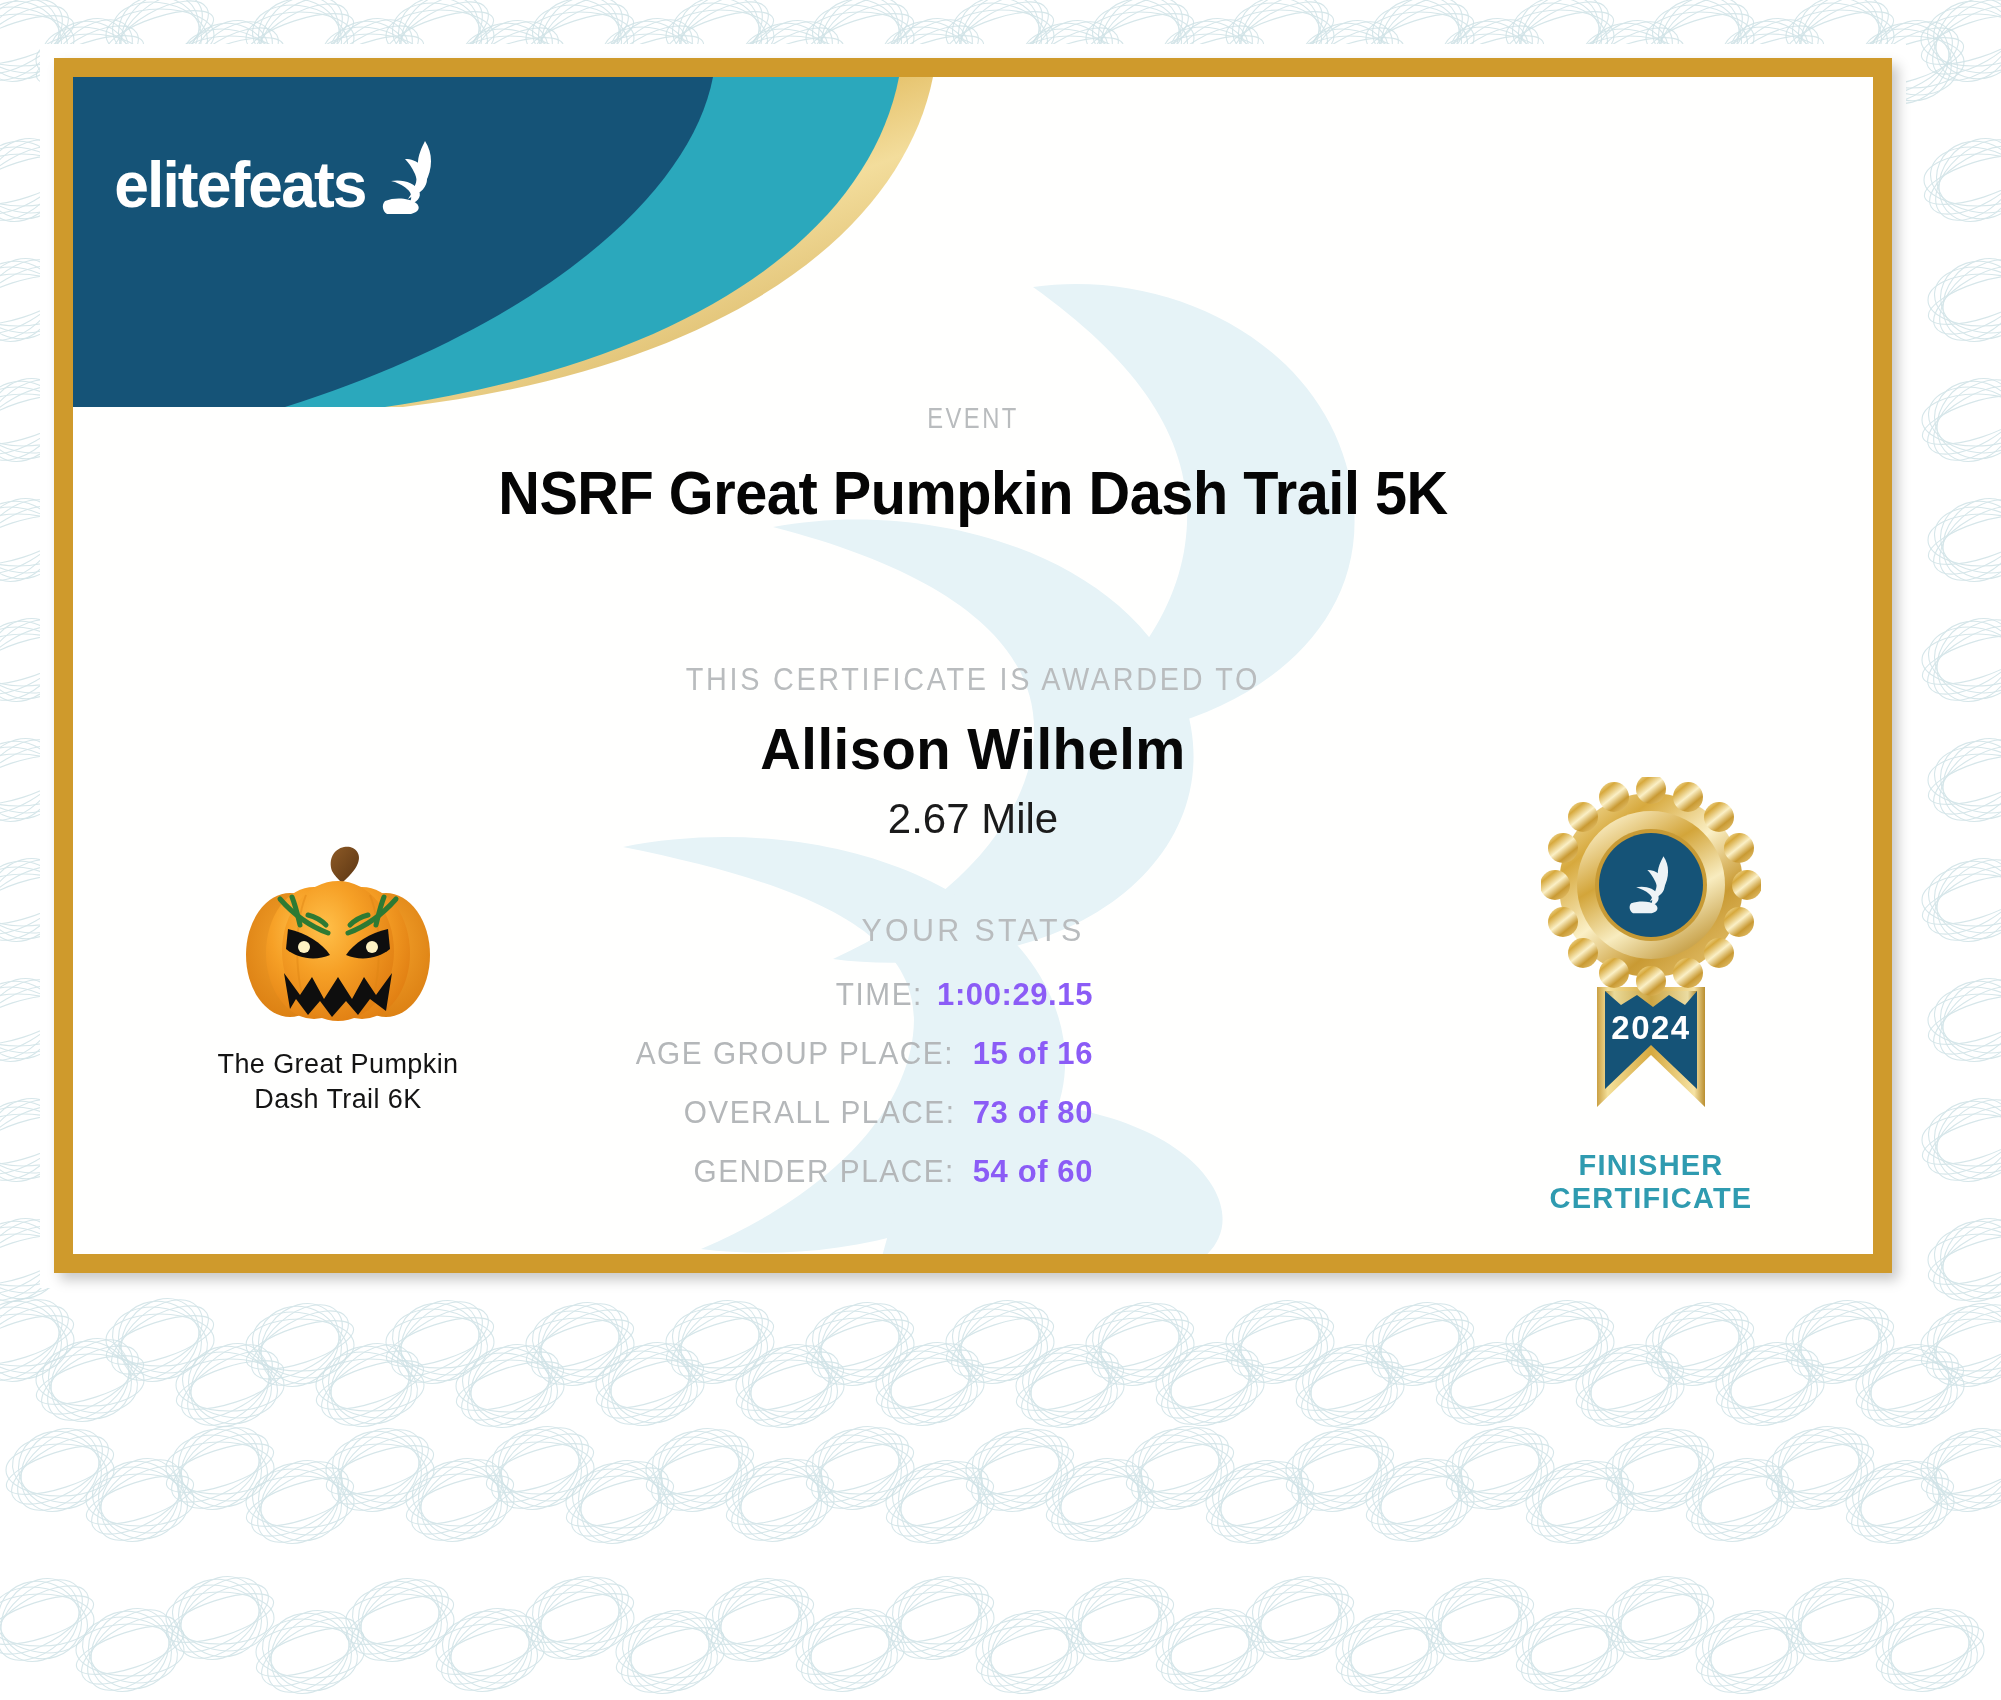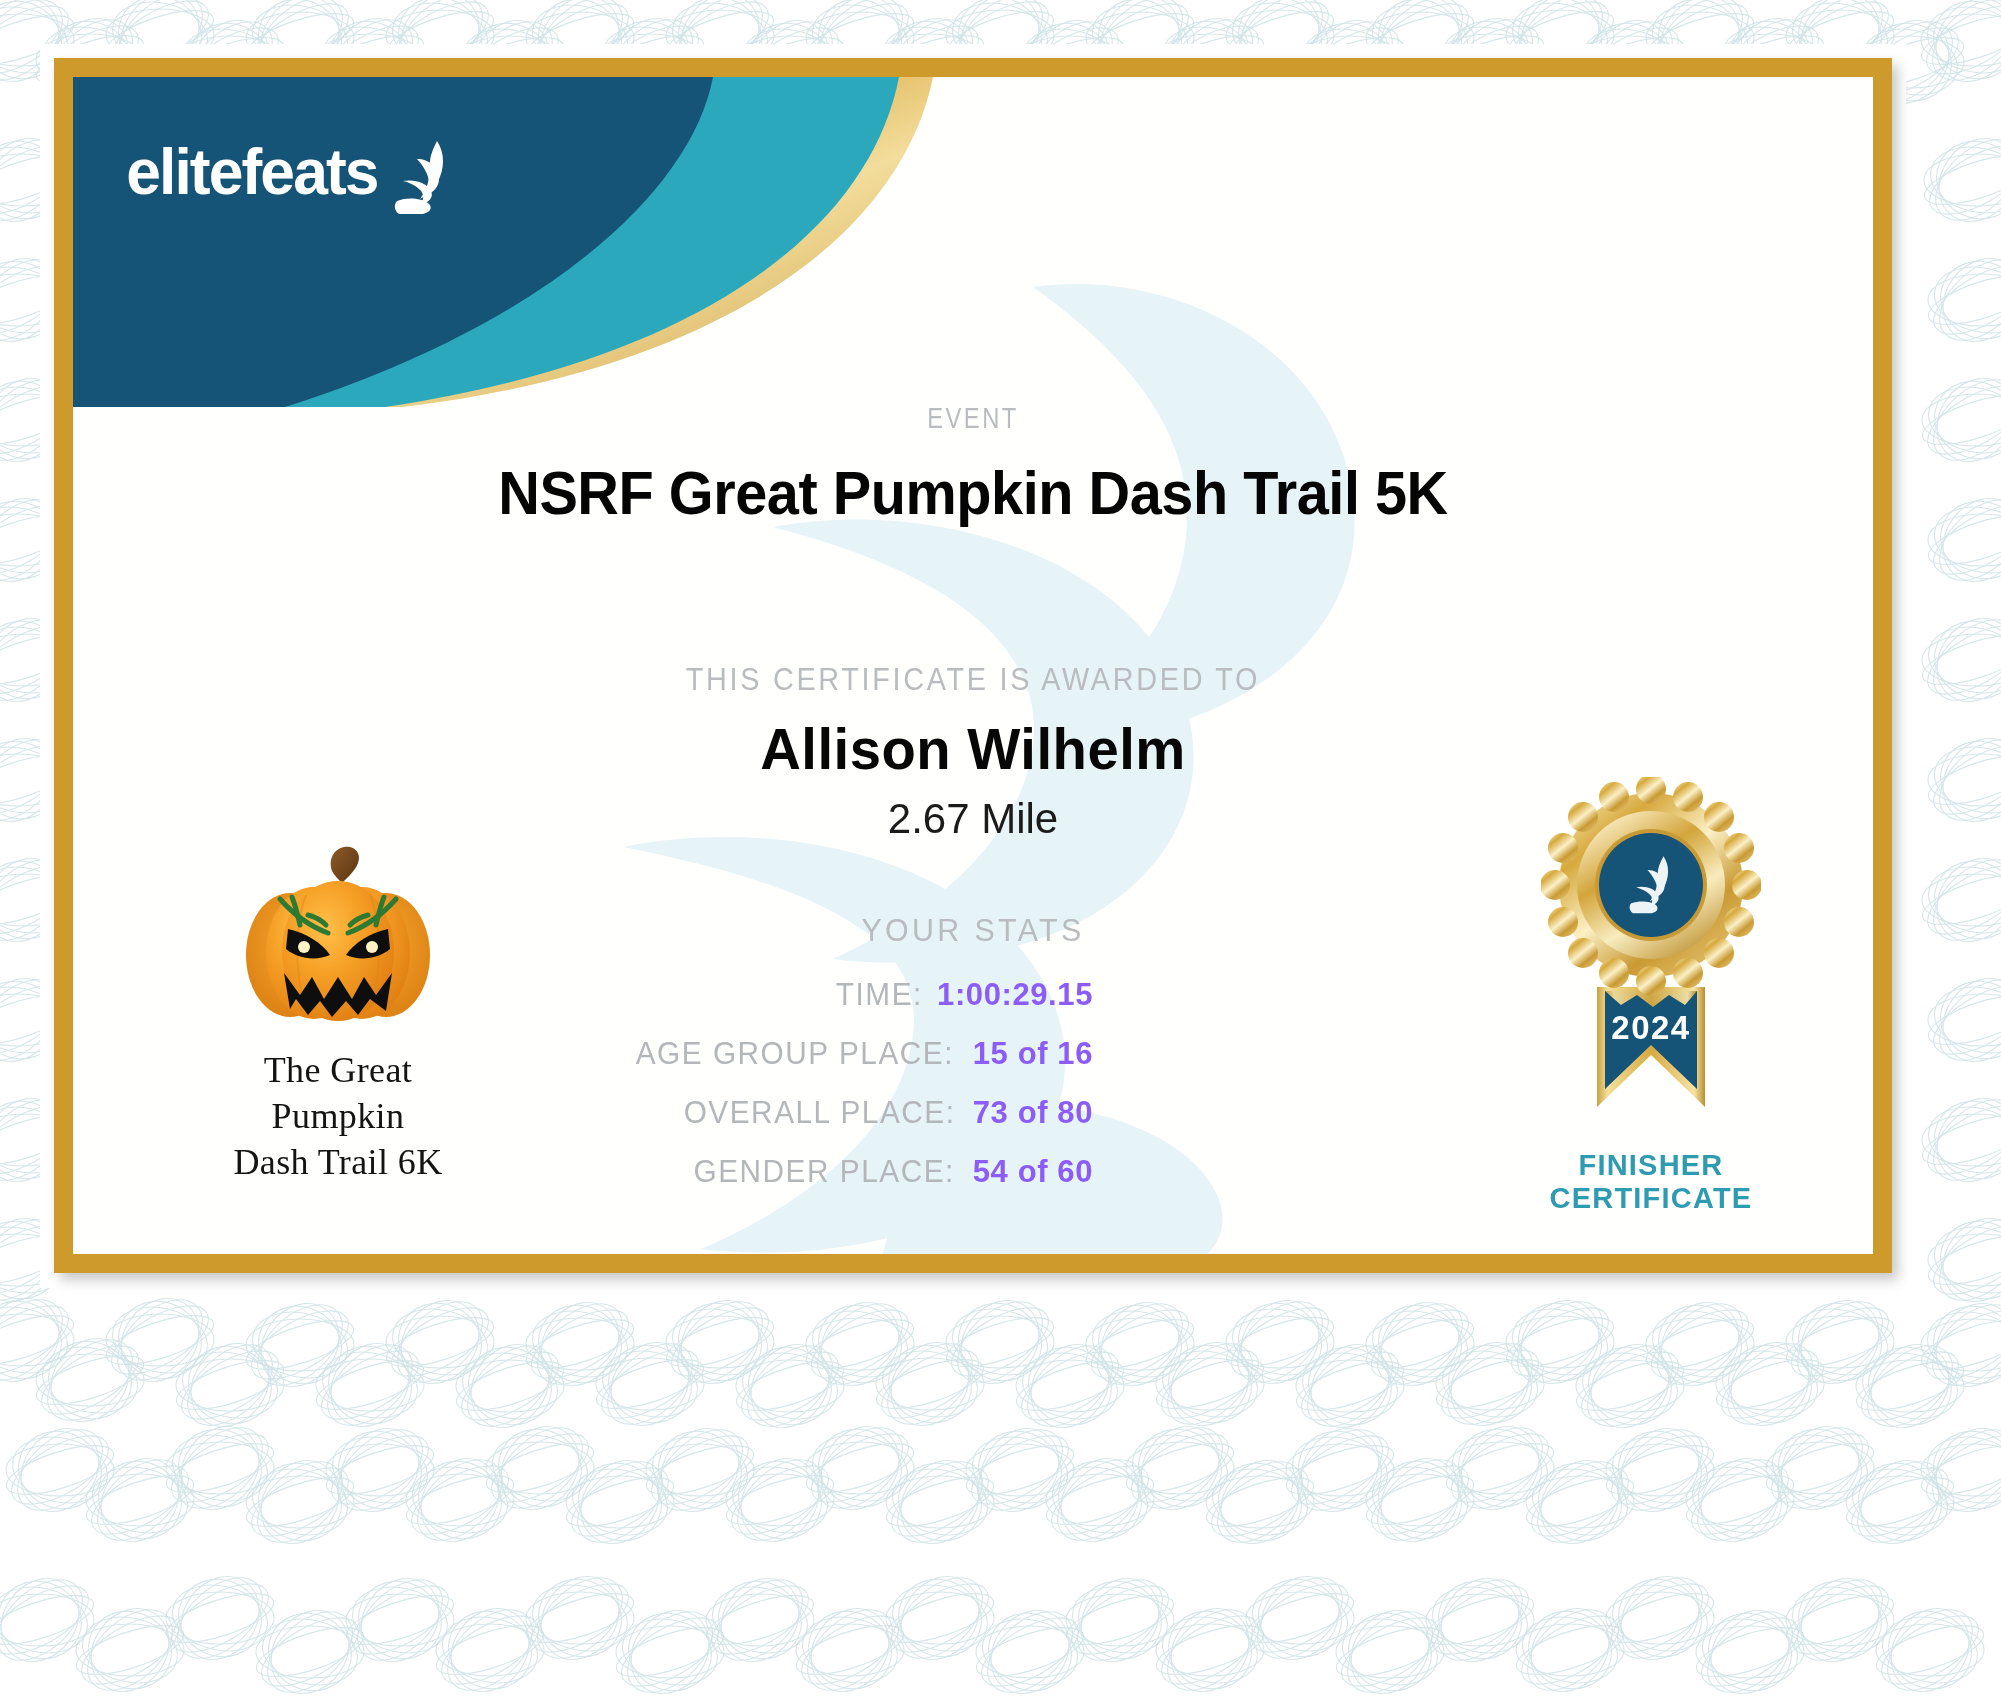--- a/index.html
+++ b/index.html
@@ -40,22 +40,22 @@
   }
 
   
   .swoosh-wrap{
     position:absolute;left:0;top:0;width:1800px;height:330px;
     overflow:hidden;
   }
 
   
   #brand-logo{
-    position:absolute;left:48px;top:62px;
-    display:flex;align-items:flex-start;gap:4px;
+    position:absolute;left:36px;top:62px;
+    display:flex;align-items:flex-end;gap:4px;
     z-index:6;
   }
   #brand-wordmark{
     font-family:"Liberation Sans", sans-serif;
     font-size:65px;font-weight:700;color:#ffffff;
     letter-spacing:-2.0px;
     line-height:1;
     transform:scaleX(.96);
   }
 
@@ -141,22 +141,22 @@
     margin-left:12px;
   }
 
   
   #pumpkin-block{
     position:absolute;left:130px;top:760px;
     width:270px;text-align:center;
   }
   #pumpkin-caption{
     margin-top:6px;
-    font-family:Liberation Serif, serif;
-    font-size:36px;color:#141414;
+    font-family:Liberation Sans, sans-serif;
+    font-size:27px;color:#141414;
     line-height:1.28;
     letter-spacing:.4px;
   }
 
   
   #medal-block{
     position:absolute;right:82px;top:700px;
     width:280px;text-align:center;
   }
   #medal-caption{

